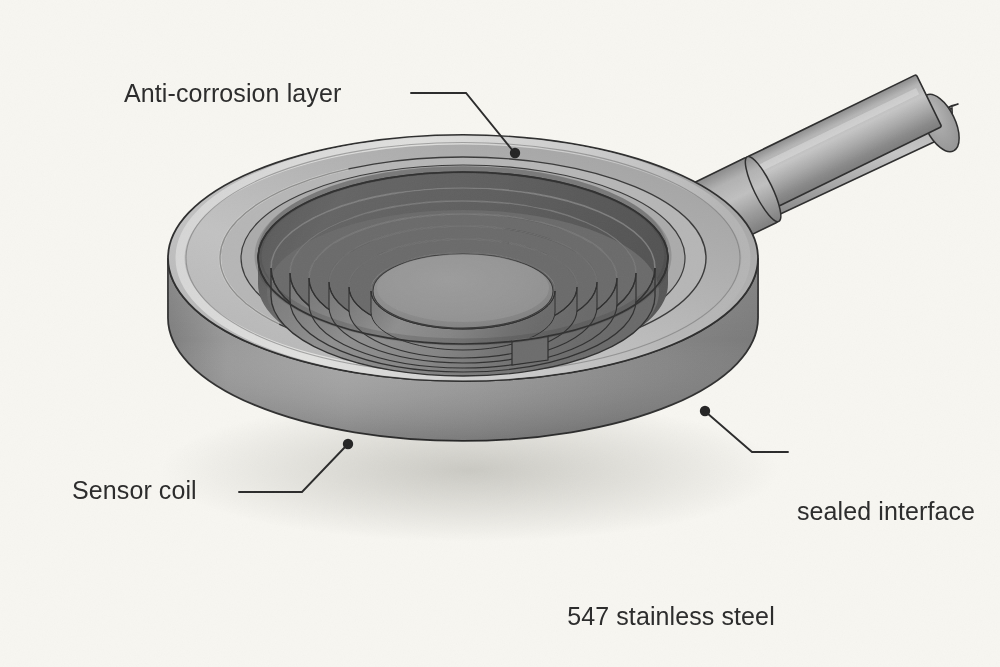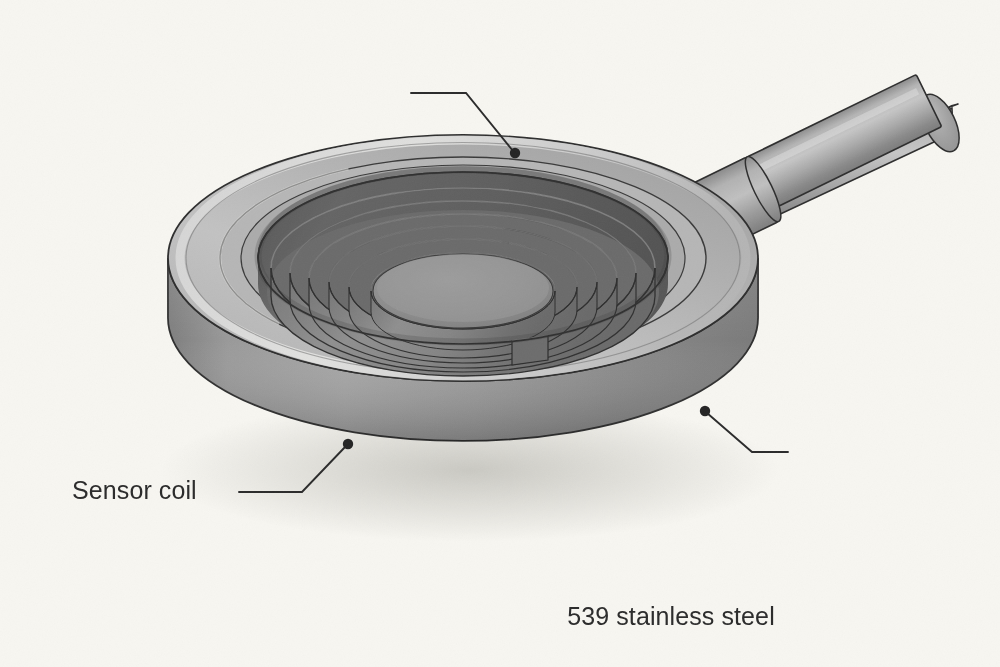--- a/index.html
+++ b/index.html
@@ -273,28 +273,30 @@
 
       <path d="M 707 413 L 752 452 L 788 452"></path>
     </g>
     <g fill="#242424">
       <circle cx="515" cy="153" r="5.2"></circle>
       <circle cx="348" cy="444" r="5.2"></circle>
       <circle cx="705" cy="411" r="5.2"></circle>
     </g>
   </svg>
 
+  <div class="lbl" id="label-anticorrosion">Anti-corrosion layer</div>
 
   <div class="lbl" id="label-sensorcoil">Sensor coil</div>
 
   <div class="lbl" id="label-ip69k">
+    <div>sealed interface</div>
   </div>
 
   <div class="lbl" id="label-housing">
-    <div>539 stainless steel</div>
+    <div>547 stainless steel</div>
     
   </div>
 
   <svg id="grain" viewBox="0 0 1000 667" preserveAspectRatio="none">
     <defs>
       <filter id="noiseF" x="0" y="0" width="100%" height="100%">
         <feTurbulence type="fractalNoise" baseFrequency="0.85" numOctaves="3" stitchTiles="stitch"></feTurbulence>
         <feColorMatrix type="saturate" values="0"></feColorMatrix>
         <feComponentTransfer>
           <feFuncA type="linear" slope="0.14"></feFuncA>

